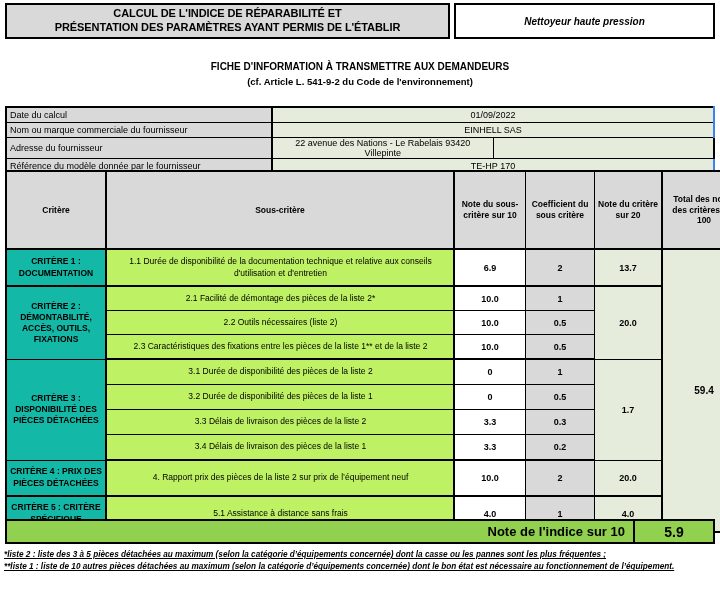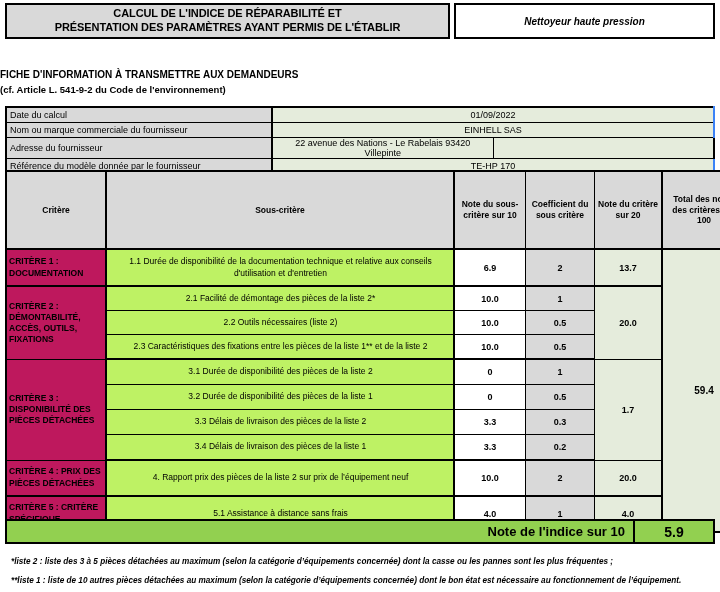--- a/index.html
+++ b/index.html
@@ -53,22 +53,23 @@
   .product-box .ptext {
     font-size: 10px;
     font-weight: bold;
     font-style: italic;
   }
 
   
   .subtitle {
     position: absolute;
     left: 0;
-    top: 68px;
+    top: 60px;
     width: 720px;
+    text-align: center;
     line-height: 1.45;
   }
   .subtitle .s1 {
     font-size: 10px;
     font-weight: bold;
   }
   .subtitle .s2 {
     font-size: 9.5px;
     font-weight: bold;
   }
@@ -137,24 +138,24 @@
     line-height: 1.25;
   }
   th.col-critere   { width: 94px;  border-left: 2px solid #000; border-right: 2px solid #000; }
   th.col-sous      { width: 342px; border-right: 2px solid #000; }
   th.col-note10    { width: 66px; }
   th.col-coef      { width: 64px; }
   th.col-note20    { width: 62px;  border-right: 2px solid #000; }
   th.col-total     { width: 78px;  border-right: 2px solid #000; }
 
   td.c-critere {
-    background: #be185d;
+    background: #14b8a6;
     font-size: 8.5px;
     font-weight: bold;
-    text-align: left;
+    text-align: center;
     line-height: 1.3;
     border-left: 2px solid #000;
     border-right: 2px solid #000;
   }
   td.c-sous {
     background: #bef264;
     font-size: 8.5px;
     text-align: center;
     line-height: 1.3;
     border-right: 2px solid #000;
@@ -224,21 +225,21 @@
   .footnotes {
     position: absolute;
     left: 4px;
     top: 549px;
     width: 712px;
     font-size: 8.2px;
     font-style: italic;
     font-weight: bold;
     line-height: 1.5;
   }
-  .footnotes p { margin: 7px; }
+  .footnotes p { margin: 0; text-decoration: underline; }
 </style>
 </head>
 <body>
 
 <div class="top-header">
   <div class="title-box">
     <div class="line">CALCUL DE L'INDICE DE RÉPARABILITÉ ET</div>
     <div class="line">PRÉSENTATION DES PARAMÈTRES AYANT PERMIS DE L'ÉTABLIR</div>
   </div>
   <div class="product-box">

